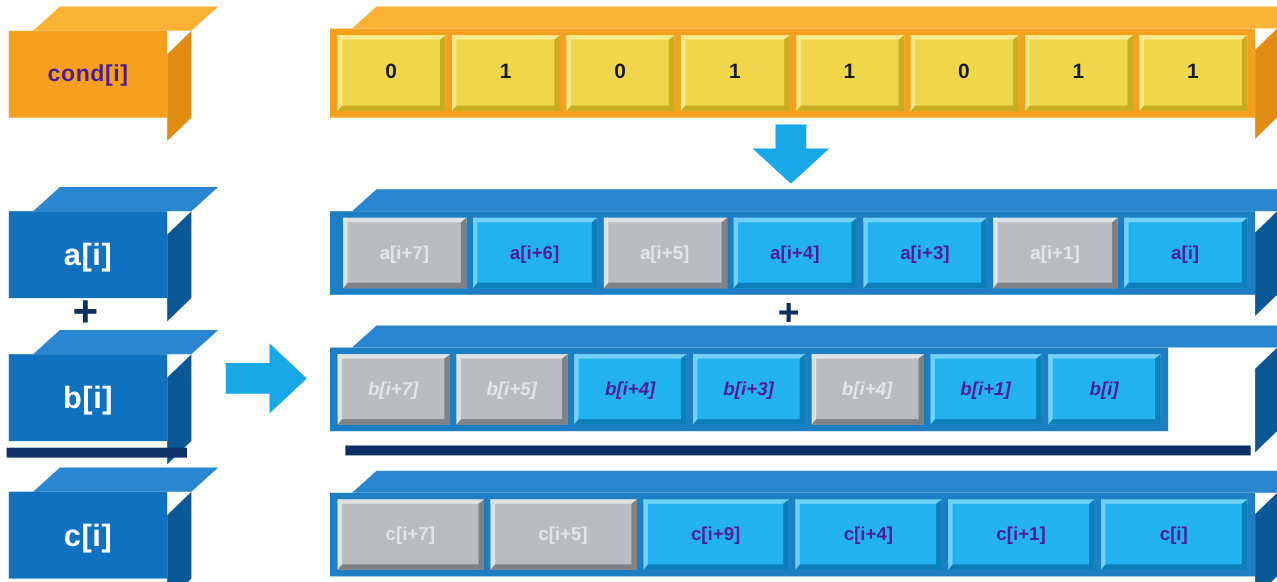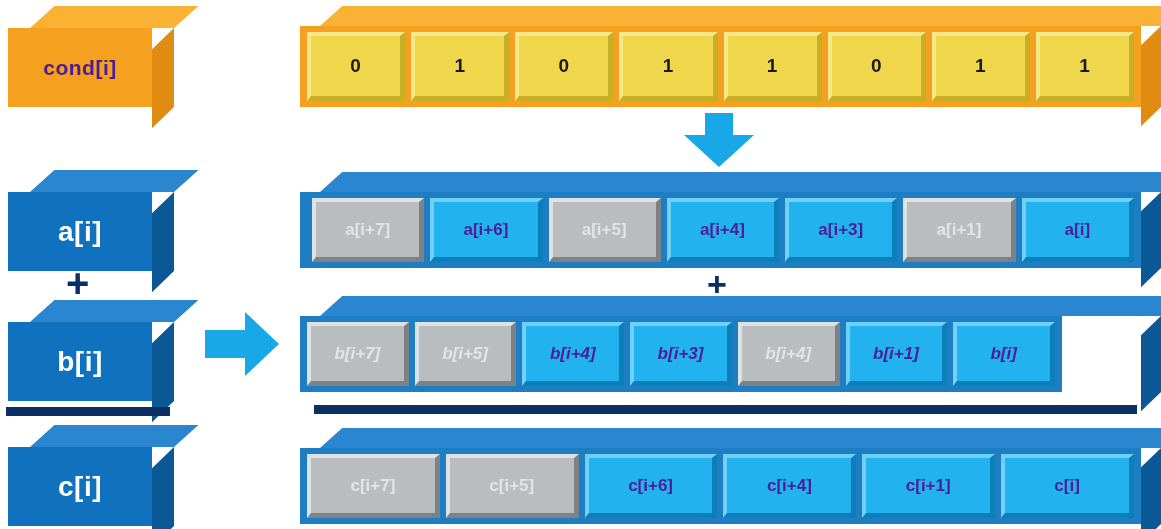--- a/index.html
+++ b/index.html
@@ -332,21 +332,21 @@
     <div class="bar-top" style="left:20px; width:841px;"></div>
     <div class="bar-side" style="height:76px;"></div>
     <div class="bar-body" style="width:841px; height:76px;">
         <div class="cell cell-masked">
           <span>c[i+7]</span>
         </div>
         <div class="cell cell-masked">
           <span>c[i+5]</span>
         </div>
         <div class="cell cell-active">
-          <span>c[i+6]</span>
+          <span>c[i+9]</span>
         </div>
         <div class="cell cell-active">
           <span>c[i+4]</span>
         </div>
         <div class="cell cell-active">
           <span>c[i+1]</span>
         </div>
         <div class="cell cell-active">
           <span>c[i]</span>
         </div>

